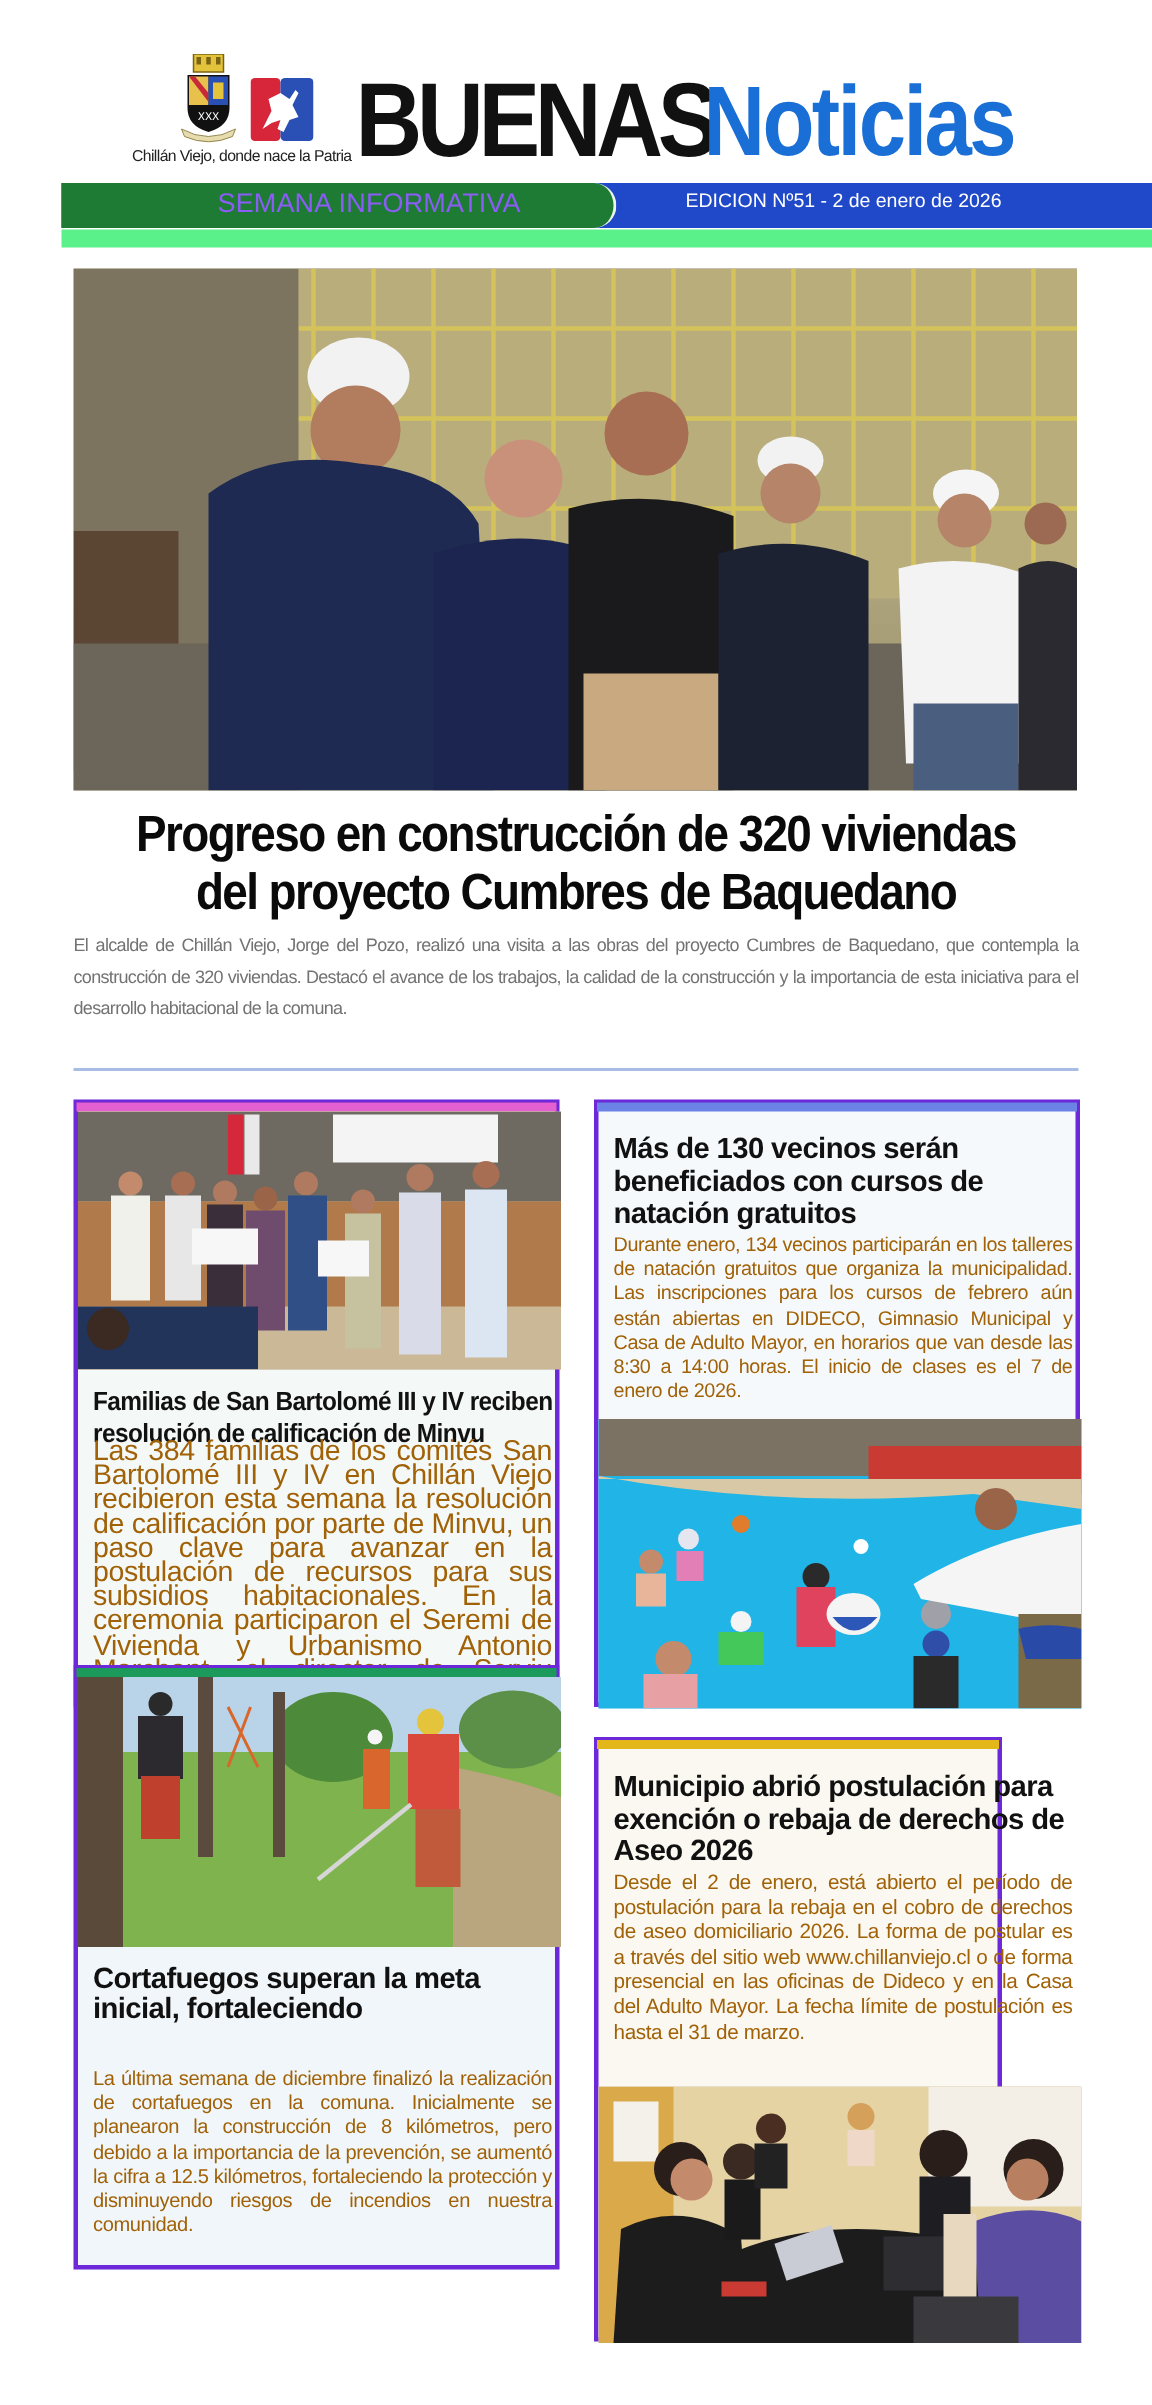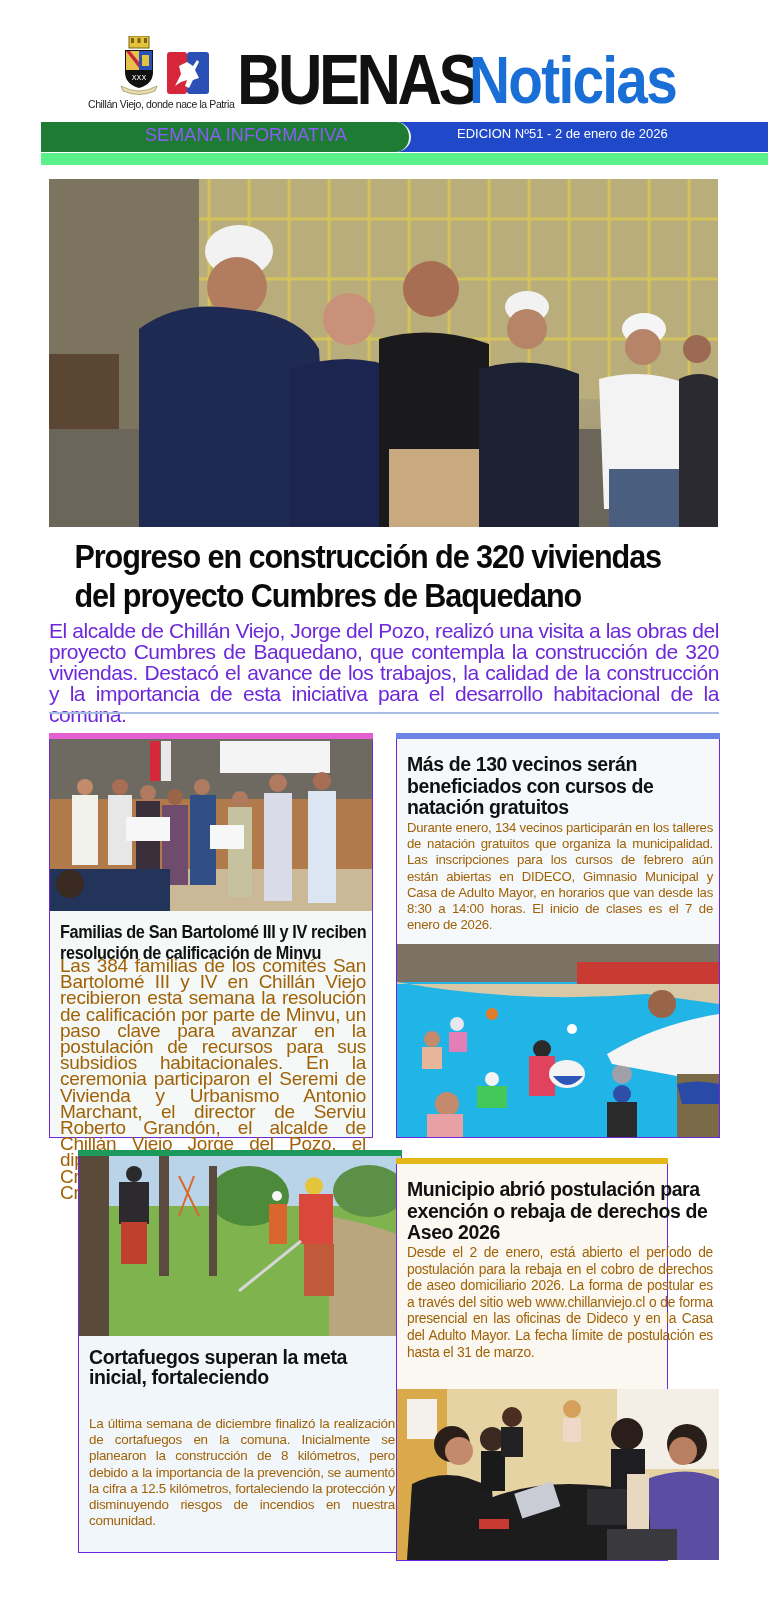--- a/index.html
+++ b/index.html
@@ -16,43 +16,43 @@
     .wordmark .w2 { font-family: "Liberation Sans", sans-serif; font-weight: 700; font-size: 66px; letter-spacing: -2px; color: #1a6fd6; line-height: 72px; transform: scaleX(0.86); transform-origin: left bottom; display: inline-block; }
 
     .band { position: absolute; left: 0; top: 122px; width: 768px; height: 30px; background: #1f49c8; }
     .band-green { position: absolute; left: 0; top: 122px; width: 370px; height: 30px; background: #1e7b34; border-radius: 0 16px 16px 0; border-right: 2px solid #e9f4ea; }
     .band-left-text { position: absolute; left: 104px; top: 125px; font-size: 18px; color: #8b5cf6; letter-spacing: 0.1px; white-space: nowrap; }
     .band-right-text { position: absolute; left: 416px; top: 126px; font-size: 13px; color: #ffffff; white-space: nowrap; }
     .band-light { position: absolute; left: 0; top: 153px; width: 768px; height: 12px; background: #5af08a; }
 
     
     .hero-photo { position: absolute; left: 49px; top: 179px; width: 669px; height: 348px; overflow: hidden; background: #8e8a72; }
-    .hero-title { position: absolute; left: 40px; top: 537px; width: 688px; font-family: "Liberation Sans", sans-serif; font-weight: 700; font-size: 34px; line-height: 39px; color: #0a0a0a; letter-spacing: -1.2px; }
+    .hero-title { position: absolute; left: 40px; top: 537px; width: 688px; text-align: center; font-family: "Liberation Sans", sans-serif; font-weight: 700; font-size: 34px; line-height: 39px; color: #0a0a0a; letter-spacing: -1.2px; }
     .hero-title span { display: block; transform: scaleX(0.9); transform-origin: center; white-space: nowrap; }
-    .hero-body { position: absolute; left: 49px; top: 620px; width: 670px; font-size: 21px; line-height: 21px; color: #6d28d9; text-align: justify; letter-spacing: -0.45px; }
+    .hero-body { position: absolute; left: 49px; top: 620px; width: 670px; font-size: 12px; line-height: 21px; color: #737373; text-align: justify; letter-spacing: -0.45px; }
     .hero-rule { position: absolute; left: 49px; top: 712px; width: 670px; height: 2px; background: #a8bde6; }
 
     
-    .card { position: absolute; border: 1px solid #6d28d9; }
+    .card { position: absolute; border: 3px solid #6d28d9; }
     .card .accent { position: absolute; left: -1px; top: -1px; right: -1px; height: 6px; }
     .card h2 { font-family: "Liberation Sans", sans-serif; font-weight: 700; color: #111; letter-spacing: -0.4px; }
     .card p { color: #a16207; text-align: justify; letter-spacing: -0.25px; }
     .photo { position: absolute; overflow: hidden; }
 
     #card-minvu { left: 49px; top: 733px; width: 324px; height: 405px; background: #f4f8f7; }
     #card-minvu .photo { left: 0; top: 5px; width: 322px; height: 172px; background: #b9a487; }
     #card-minvu h2 { position: absolute; left: 10px; top: 188px; width: 310px; font-size: 17.5px; line-height: 21px; transform: scaleX(0.93); transform-origin: left; white-space: nowrap; }
     #card-minvu p { position: absolute; left: 10px; top: 224px; width: 306px; font-size: 19px; line-height: 16.2px; }
 
     #card-natacion { left: 396px; top: 733px; width: 324px; height: 405px; background: #f6f9fc; }
     #card-natacion h2 { position: absolute; left: 10px; top: 20px; width: 300px; font-size: 19.5px; line-height: 21.5px; }
     #card-natacion p { position: absolute; left: 10px; top: 86px; width: 306px; font-size: 13.2px; line-height: 16.2px; }
     #card-natacion .photo { left: 0; top: 210px; width: 322px; height: 193px; background: #2fb6e8; }
 
-    #card-cortafuegos { left: 49px; top: 1150px; width: 324px; height: 403px; background: #f1f6fa; margin-left: 29px; }
+    #card-cortafuegos { left: 49px; top: 1110px; width: 324px; height: 403px; background: #f1f6fa; }
     #card-cortafuegos .photo { left: 0; top: 5px; width: 322px; height: 180px; background: #7ea24a; }
     #card-cortafuegos h2 { position: absolute; left: 10px; top: 196px; width: 300px; font-size: 19.5px; line-height: 20px; }
     #card-cortafuegos p { position: absolute; left: 10px; top: 265px; width: 306px; font-size: 13.4px; line-height: 16.2px; }
 
     #card-aseo { left: 396px; top: 1158px; width: 272px; height: 403px; background: #fbf8f1; }
     #card-aseo h2 { position: absolute; left: 10px; top: 20px; width: 306px; font-size: 19.5px; line-height: 21.5px; }
     #card-aseo p { position: absolute; left: 10px; top: 86px; width: 306px; font-size: 13.8px; line-height: 16.6px; }
     #card-aseo .photo { left: 0; top: 230px; width: 322px; height: 171px; background: #d7c8a8; }
 
     svg { display: block; }

